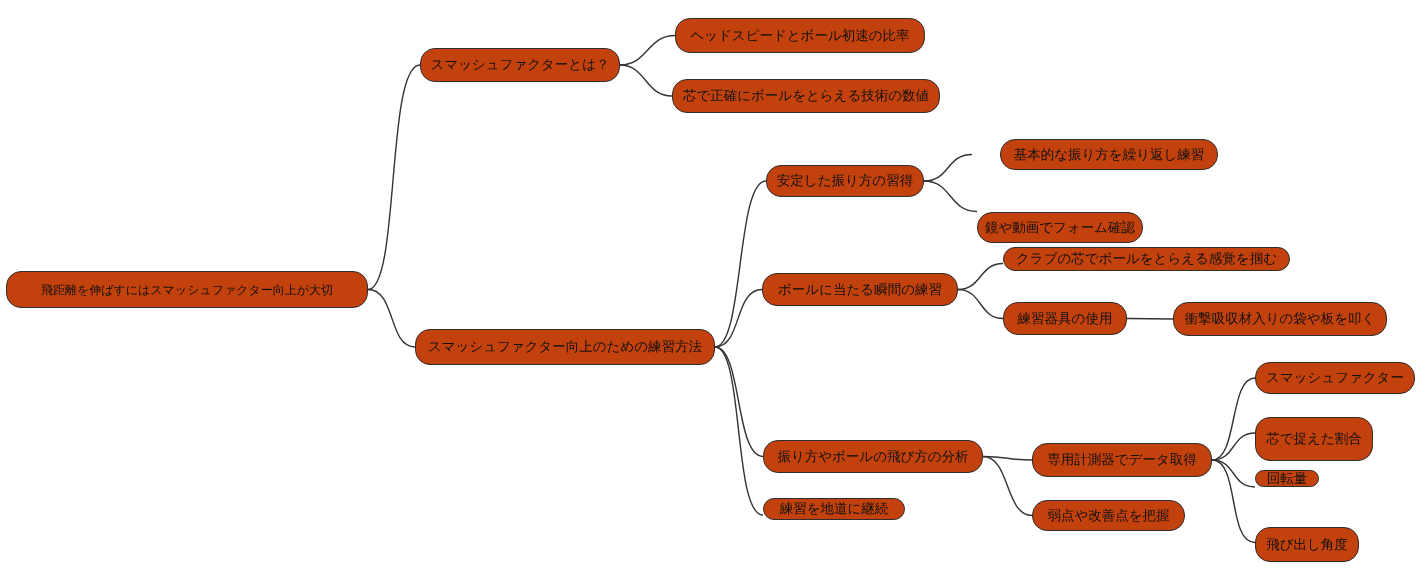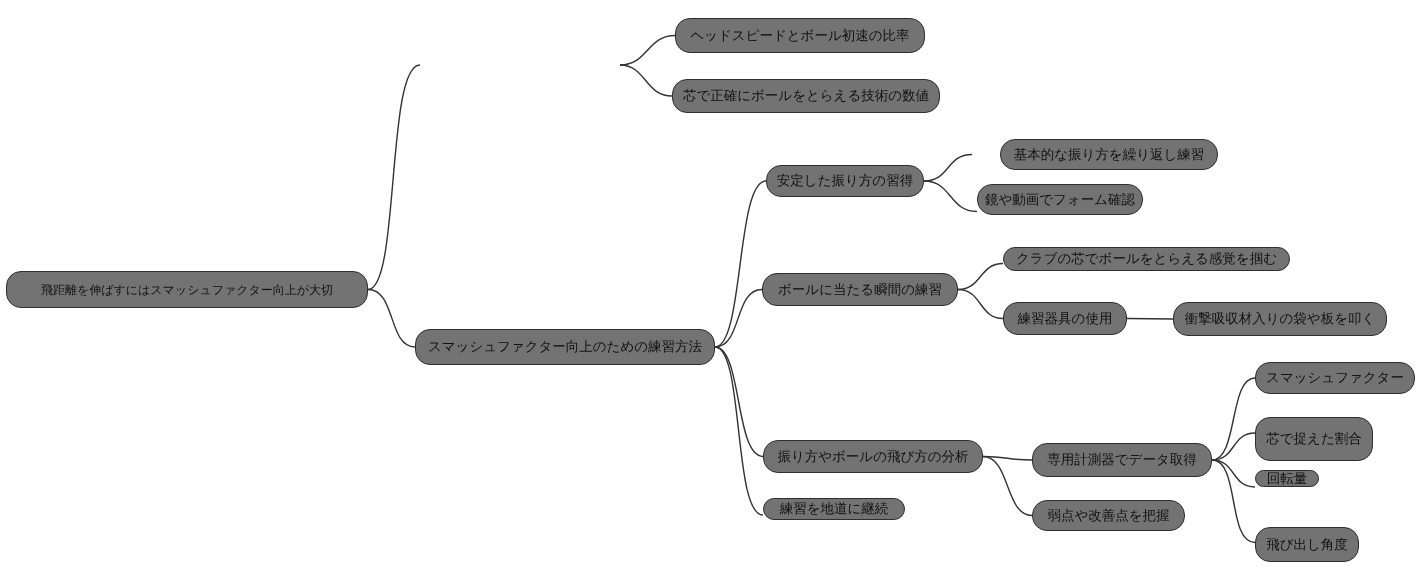--- a/index.html
+++ b/index.html
@@ -17,21 +17,21 @@
   }
   #edges {
     position: absolute;
     left: 0;
     top: 0;
     pointer-events: none;
   }
   .node {
     position: absolute;
     box-sizing: border-box;
-    background: #737373;
+    background: #c2410c;
     border: 1.6px solid #2f2f2f;
     border-radius: 15px;
     display: flex;
     align-items: center;
     justify-content: center;
     font-size: 13.5px;
     line-height: 1;
     color: #111111;
     white-space: nowrap;
     z-index: 2;
@@ -61,26 +61,27 @@
     <path d="M1127 318.5 L1173 319"></path>
     <path d="M983 456.5 C1009 456.5 1006 460 1032 460"></path>
     <path d="M983 456.5 C1010 456.5 1005 515.5 1032 515.5"></path>
     <path d="M1212 460 C1238 460 1229 378 1255 378"></path>
     <path d="M1212 460 C1236 460 1231 433 1255 433"></path>
     <path d="M1212 460 C1236 460 1231 487 1255 487"></path>
     <path d="M1212 460 C1240 460 1227 542.5 1255 542.5"></path>
   </svg>
 
   <div class="node root" style="left:6px;    top:271px; width:362px; height:37px;">飛距離を伸ばすにはスマッシュファクター向上が大切</div>
+  <div class="node" style="left:420px;  top:48px;  width:200px; height:34px;">スマッシュファクターとは？</div>
   <div class="node" style="left:675px;  top:18px;  width:250px; height:35px;">ヘッドスピードとボール初速の比率</div>
   <div class="node" style="left:672px;  top:79px;  width:268px; height:34px;">芯で正確にボールをとらえる技術の数値</div>
   <div class="node" style="left:415px;  top:329px; width:300px; height:36px;">スマッシュファクター向上のための練習方法</div>
   <div class="node" style="left:766px;  top:165px; width:158px; height:32px;">安定した振り方の習得</div>
   <div class="node" style="left:1000px;  top:139px; width:218px; height:31px;">基本的な振り方を繰り返し練習</div>
-  <div class="node" style="left:977px;  top:184px; width:166px; height:31px;">鏡や動画でフォーム確認</div>
+  <div class="node" style="left:977px;  top:212px; width:166px; height:31px;">鏡や動画でフォーム確認</div>
   <div class="node" style="left:762px;  top:273px; width:196px; height:33px;">ボールに当たる瞬間の練習</div>
   <div class="node" style="left:1003px; top:247px; width:287px; height:24px;">クラブの芯でボールをとらえる感覚を掴む</div>
   <div class="node" style="left:1003px; top:302px; width:124px; height:33px;">練習器具の使用</div>
   <div class="node" style="left:1173px; top:302px; width:214px; height:34px;">衝撃吸収材入りの袋や板を叩く</div>
   <div class="node" style="left:763px;  top:440px; width:220px; height:33px;">振り方やボールの飛び方の分析</div>
   <div class="node" style="left:1032px; top:443px; width:180px; height:34px;">専用計測器でデータ取得</div>
   <div class="node" style="left:1255px; top:362px; width:160px; height:32px;">スマッシュファクター</div>
   <div class="node" style="left:1255px; top:417px; width:118px; height:44px;">芯で捉えた割合</div>
   <div class="node" style="left:1255px; top:470px; width:64px;  height:17px;">回転量</div>
   <div class="node" style="left:1255px; top:527px; width:104px; height:35px;">飛び出し角度</div>

